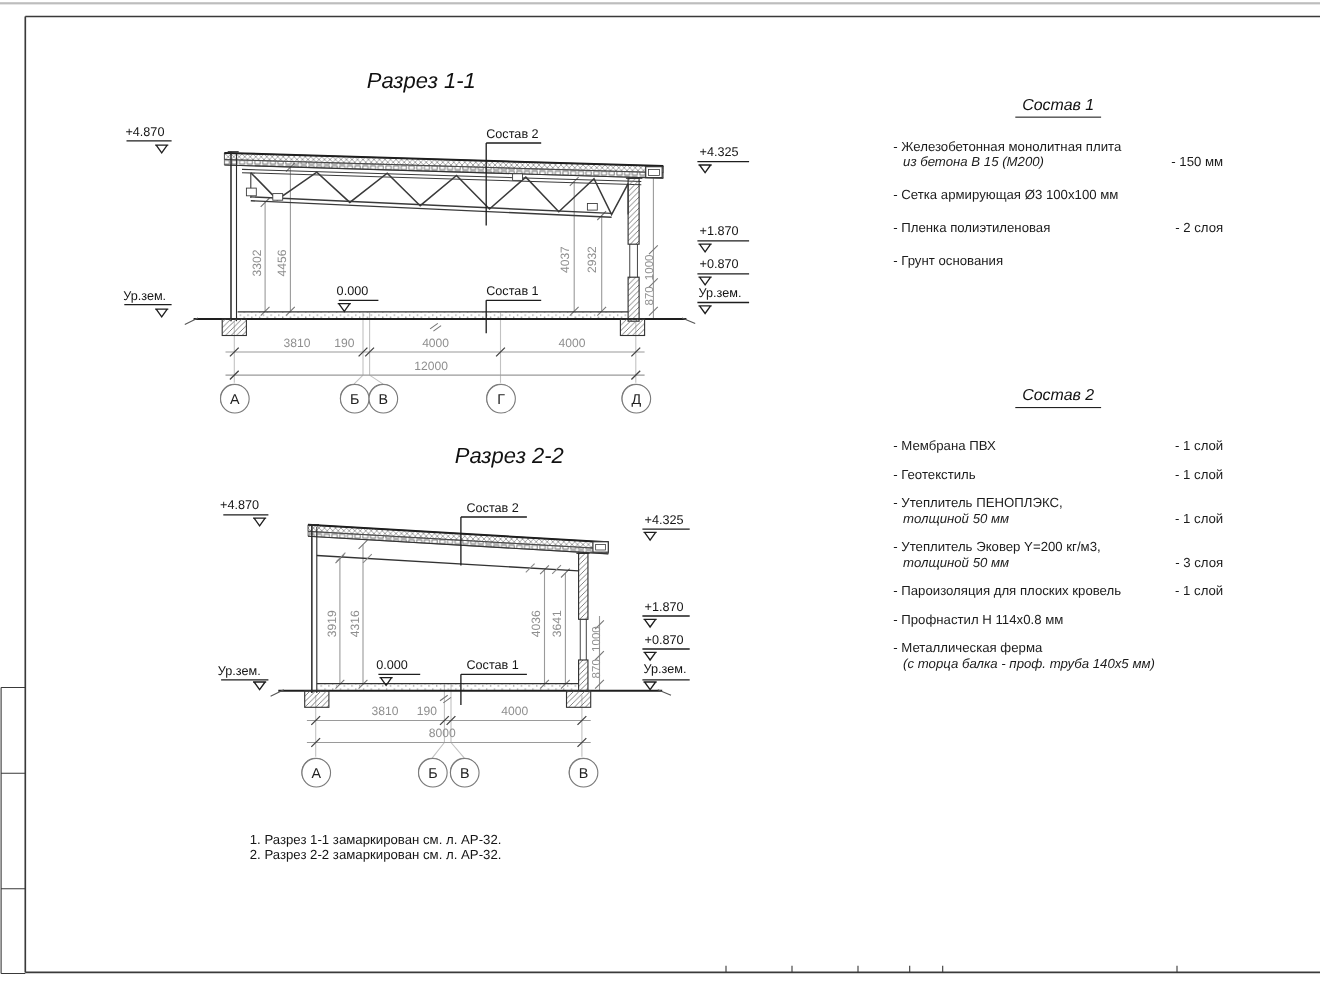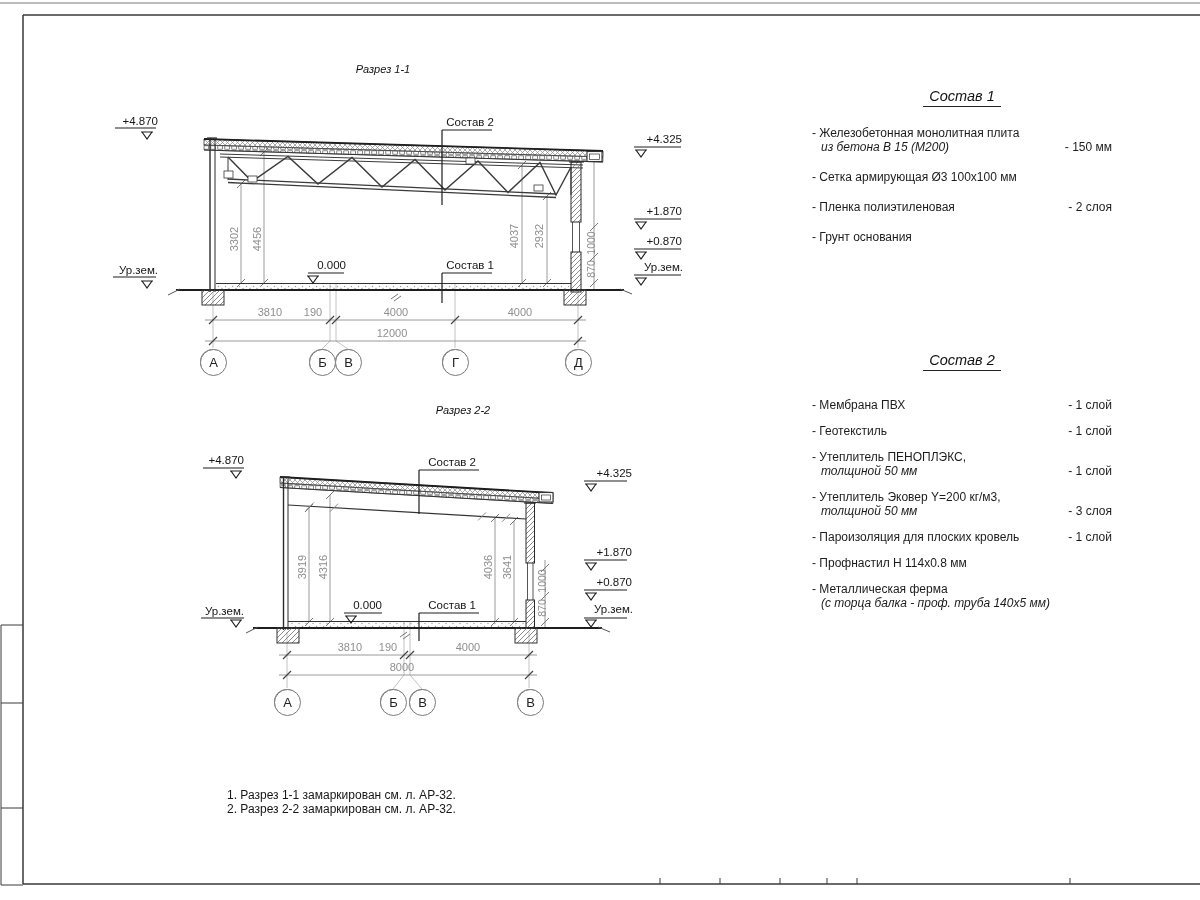--- a/index.html
+++ b/index.html
@@ -1,38 +1,38 @@
 <!DOCTYPE html>
 <html><head>
 <meta charset="utf-8">
 <style>
   html,body{margin:0;padding:0;background:#e8e8e8;}
   .sheet{position:relative;width:1200px;height:900px;background:#ffffff;overflow:hidden;
          font-family:"Liberation Sans",sans-serif;color:#1c1c1c;}
   svg{position:absolute;left:0;top:0;}
   .sec-title{position:absolute;width:130px;text-align:center;font-style:italic;
-             font-size:11px;color:#111;}
+             font-size:20px;color:#111;}
   .lbl{position:absolute;font-size:11.5px;color:#161616;}
-  .lbl.c{text-align:right;}
+  .lbl.c{text-align:left;}
   .hdim{position:absolute;width:44px;text-align:center;font-size:11px;color:#8f8f8f;}
   .vdim{position:absolute;width:44px;text-align:center;font-size:11px;color:#8f8f8f;
         transform:rotate(-90deg);}
   .vdim.small{font-size:10.5px;}
   .bubble{position:absolute;width:25px;height:25px;border:1px solid #7a7a7a;border-radius:50%;
           background:#fff;text-align:center;line-height:25px;font-size:13px;color:#222;}
   .comp{position:absolute;left:812px;width:300px;}
   .comp-title{text-align:center;font-style:italic;font-size:14.5px;color:#111;}
   .comp-title span{border-bottom:1.2px solid #222;padding:0 6px 2px;}
   .comp-items{margin-top:22px;}
   .comp-item{position:relative;font-size:12px;line-height:14px;margin-bottom:16px;color:#1c1c1c;}
   .comp2 .comp-items{margin-top:30px;}
   .comp2 .comp-item{margin-bottom:12px;}
   .comp-item .l2{padding-left:9px;font-style:italic;}
   .comp-item .val{position:absolute;right:0;bottom:0;margin-top:20px;}
-  .notes{position:absolute;left:227px;top:788px;font-size:12px;line-height:14px;color:#161616;}
+  .notes{position:absolute;left:227px;top:756px;font-size:12px;line-height:14px;color:#161616;}
 </style>
 </head>
 <body>
 
 <div class="sheet">
 
   <svg width="1200" height="900" viewBox="0 0 1200 900">
     <defs>
       <pattern id="hatch" width="5" height="5" patternUnits="userSpaceOnUse">
         <path d="M0 5 L5 0" stroke="#6f6f6f" stroke-width="0.8"></path>

